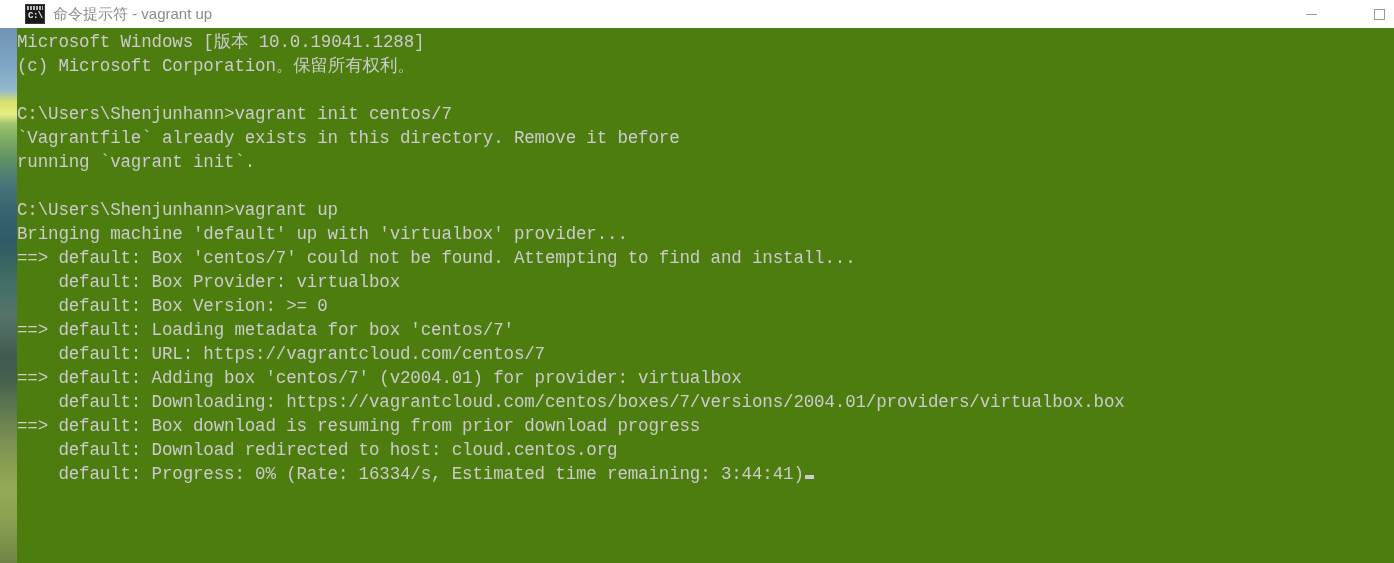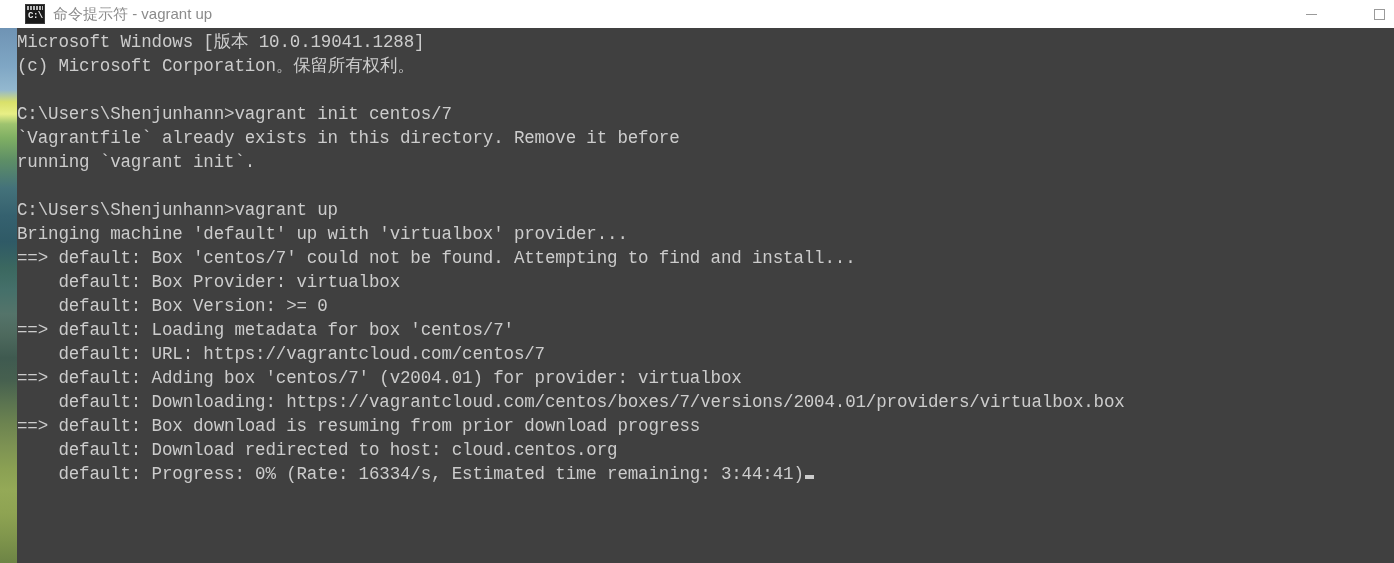--- a/index.html
+++ b/index.html
@@ -138,21 +138,21 @@
     box-sizing: border-box;
   }
 
   
   #console {
     position: absolute;
     left: 17px;
     top: 28px;
     width: 1377px;
     height: 535px;
-    background: #404040;
+    background: #4d7c0f;
     overflow: hidden;
   }
 
   #console-text {
     position: absolute;
     left: 0px;
     top: 2px;
     margin: 0;
     padding: 0;
     font-family: "Liberation Mono", "DejaVu Sans Mono", monospace;

